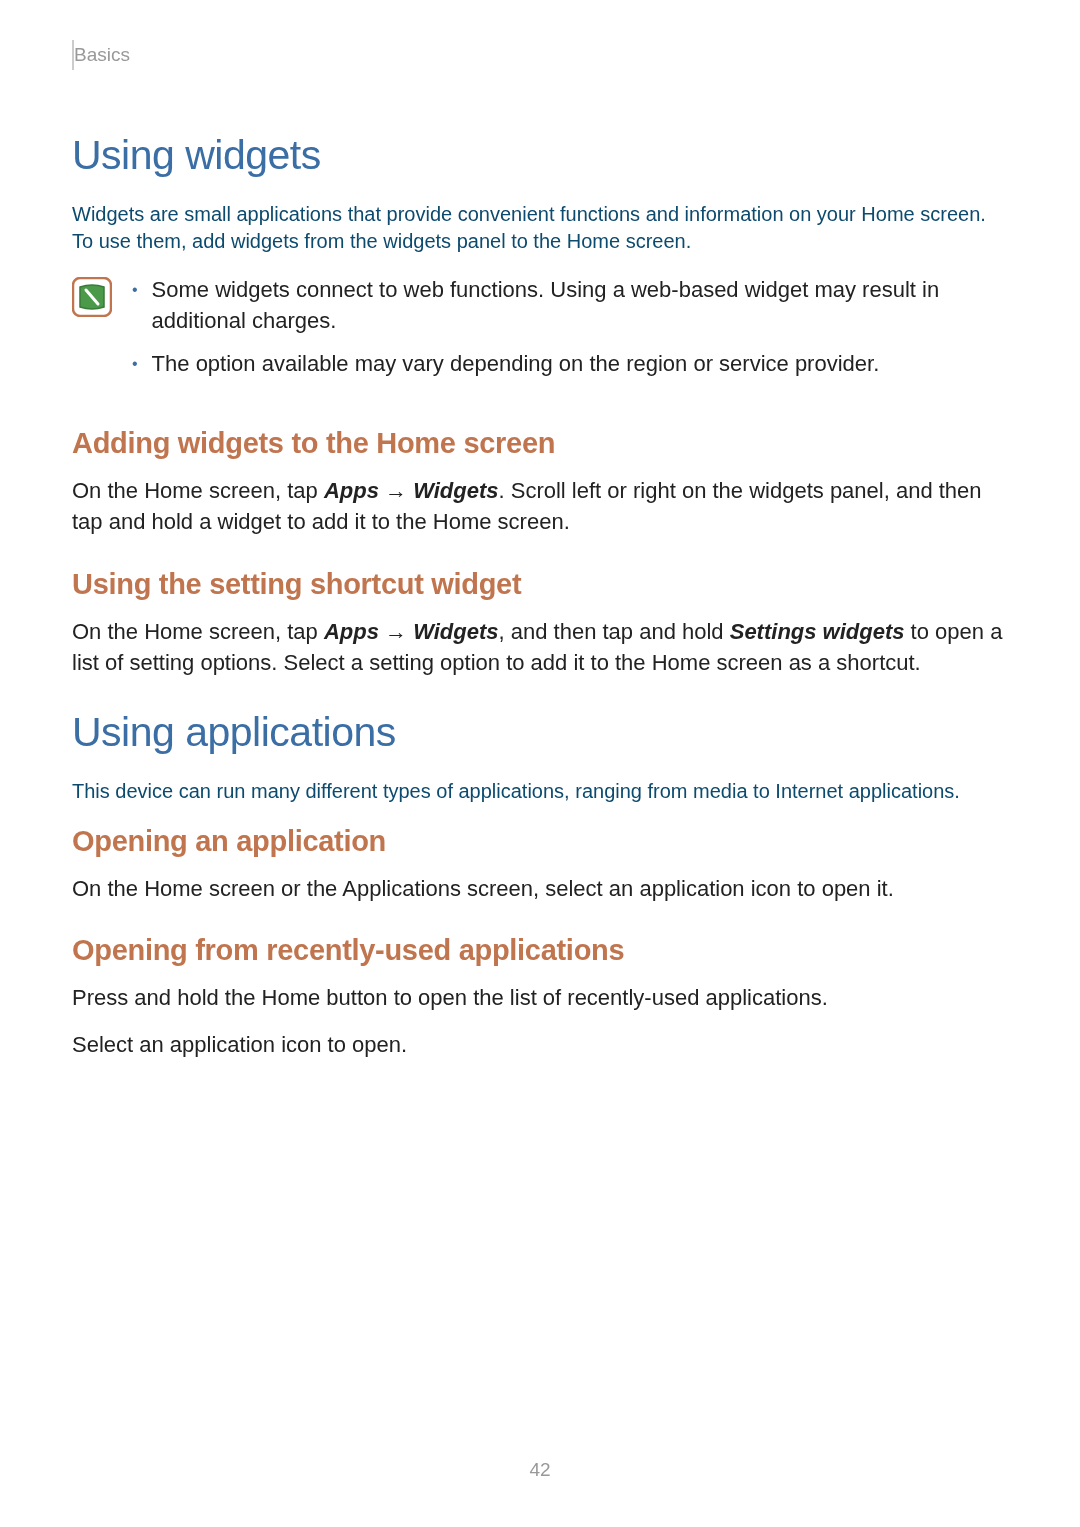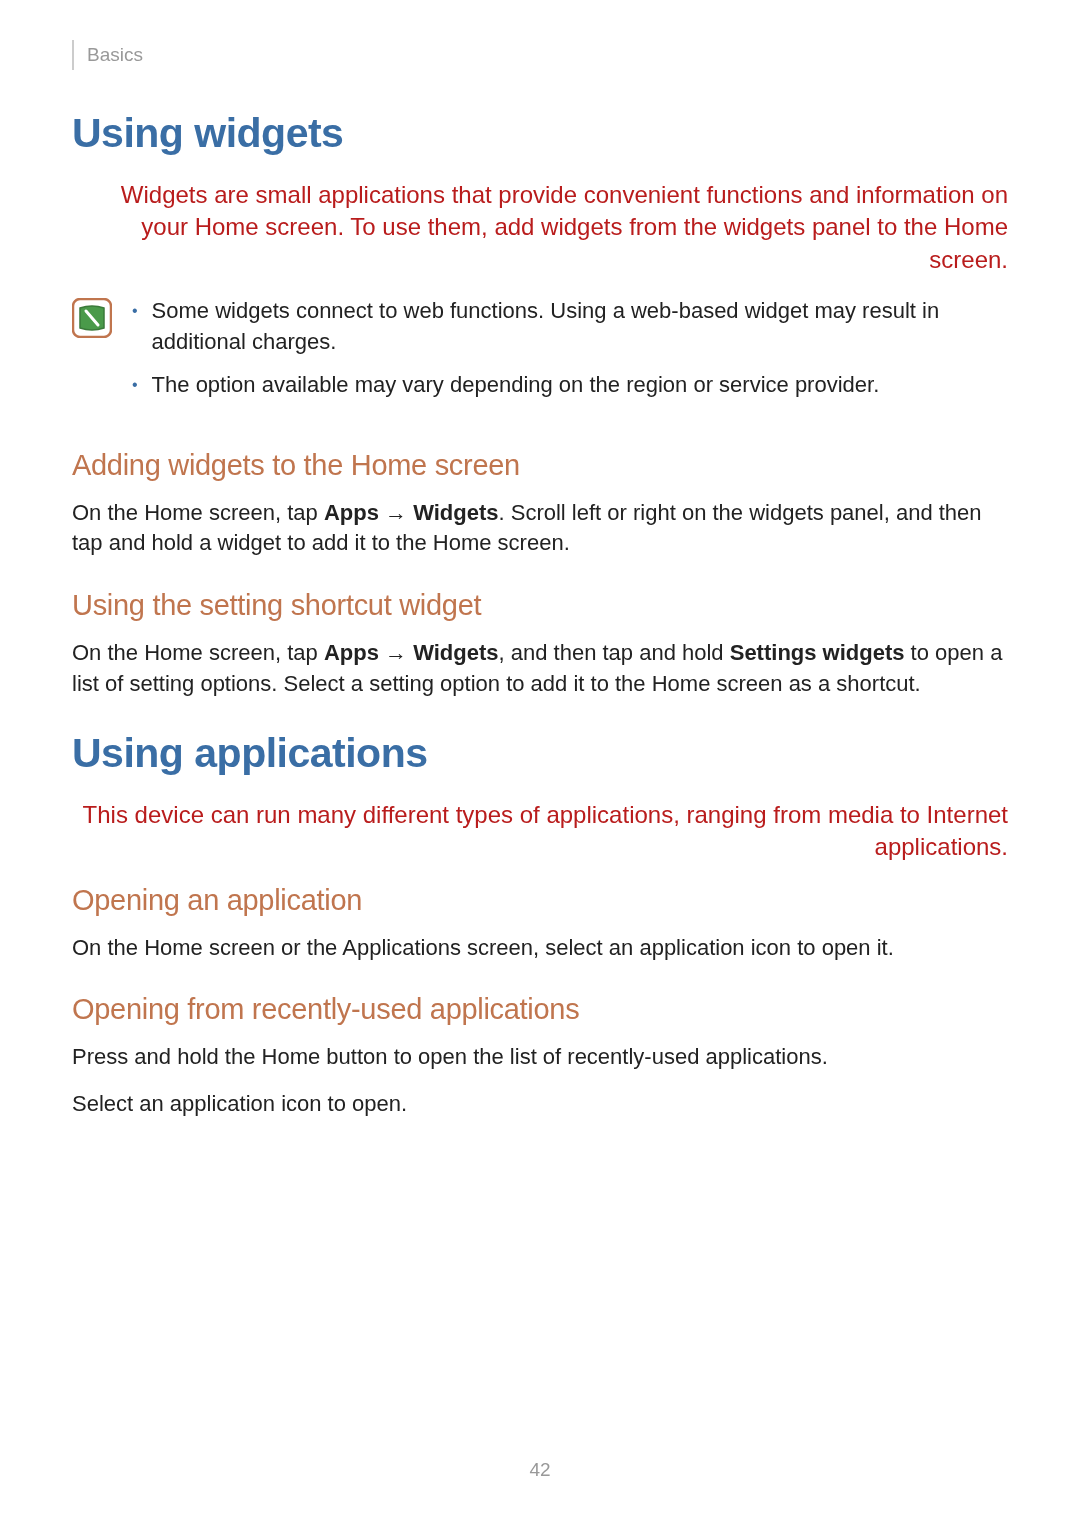--- a/index.html
+++ b/index.html
@@ -12,39 +12,38 @@
       background: #fff;
       width: 1080px;
       height: 1527px;
       position: relative;
       padding: 40px 72px 40px 72px;
     }
     .breadcrumb {
       color: #999;
       font-size: 19px;
       font-weight: 400;
-      padding-left: 13px;
+      padding-left: 0;
       border-left: 2px solid #ccc;
-      margin-bottom: 40px;
+      margin-bottom: 62px;
       padding-top: 4px;
       padding-bottom: 4px;
     }
     h1 {
       color: #3a6ea5;
       font-size: 41px;
-      font-weight: 700;
+      font-weight: 400;
       margin-bottom: 22px;
       letter-spacing: -0.5px;
     }
     .intro {
-      color: #b91c1c;
-      font-size: 24px;
+      color: #0c4a6e;
+      font-size: 20px;
       line-height: 1.35;
       margin-bottom: 20px;
-      text-align: right;
     }
     .note-block {
       display: flex;
       gap: 20px;
       margin-bottom: 36px;
     }
     .note-icon {
       flex-shrink: 0;
       width: 40px;
       height: 40px;
@@ -62,32 +61,33 @@
       margin-bottom: 12px;
     }
     .bullet {
       color: #3a6ea5;
       font-size: 16px;
       line-height: 1.9;
     }
     h2 {
       color: #c0754e;
       font-size: 29px;
-      font-weight: 400;
+      font-weight: 700;
       margin-bottom: 16px;
       letter-spacing: -0.3px;
     }
     .body-text {
       color: #222;
       font-size: 22px;
       line-height: 1.4;
       margin-bottom: 30px;
     }
     .body-text b {
       font-weight: 700;
+      font-style: italic;
     }
     .section-gap {
     }
     .page-num {
       position: absolute;
       bottom: 46px;
       left: 0;
       right: 0;
       text-align: center;
       color: #999;

